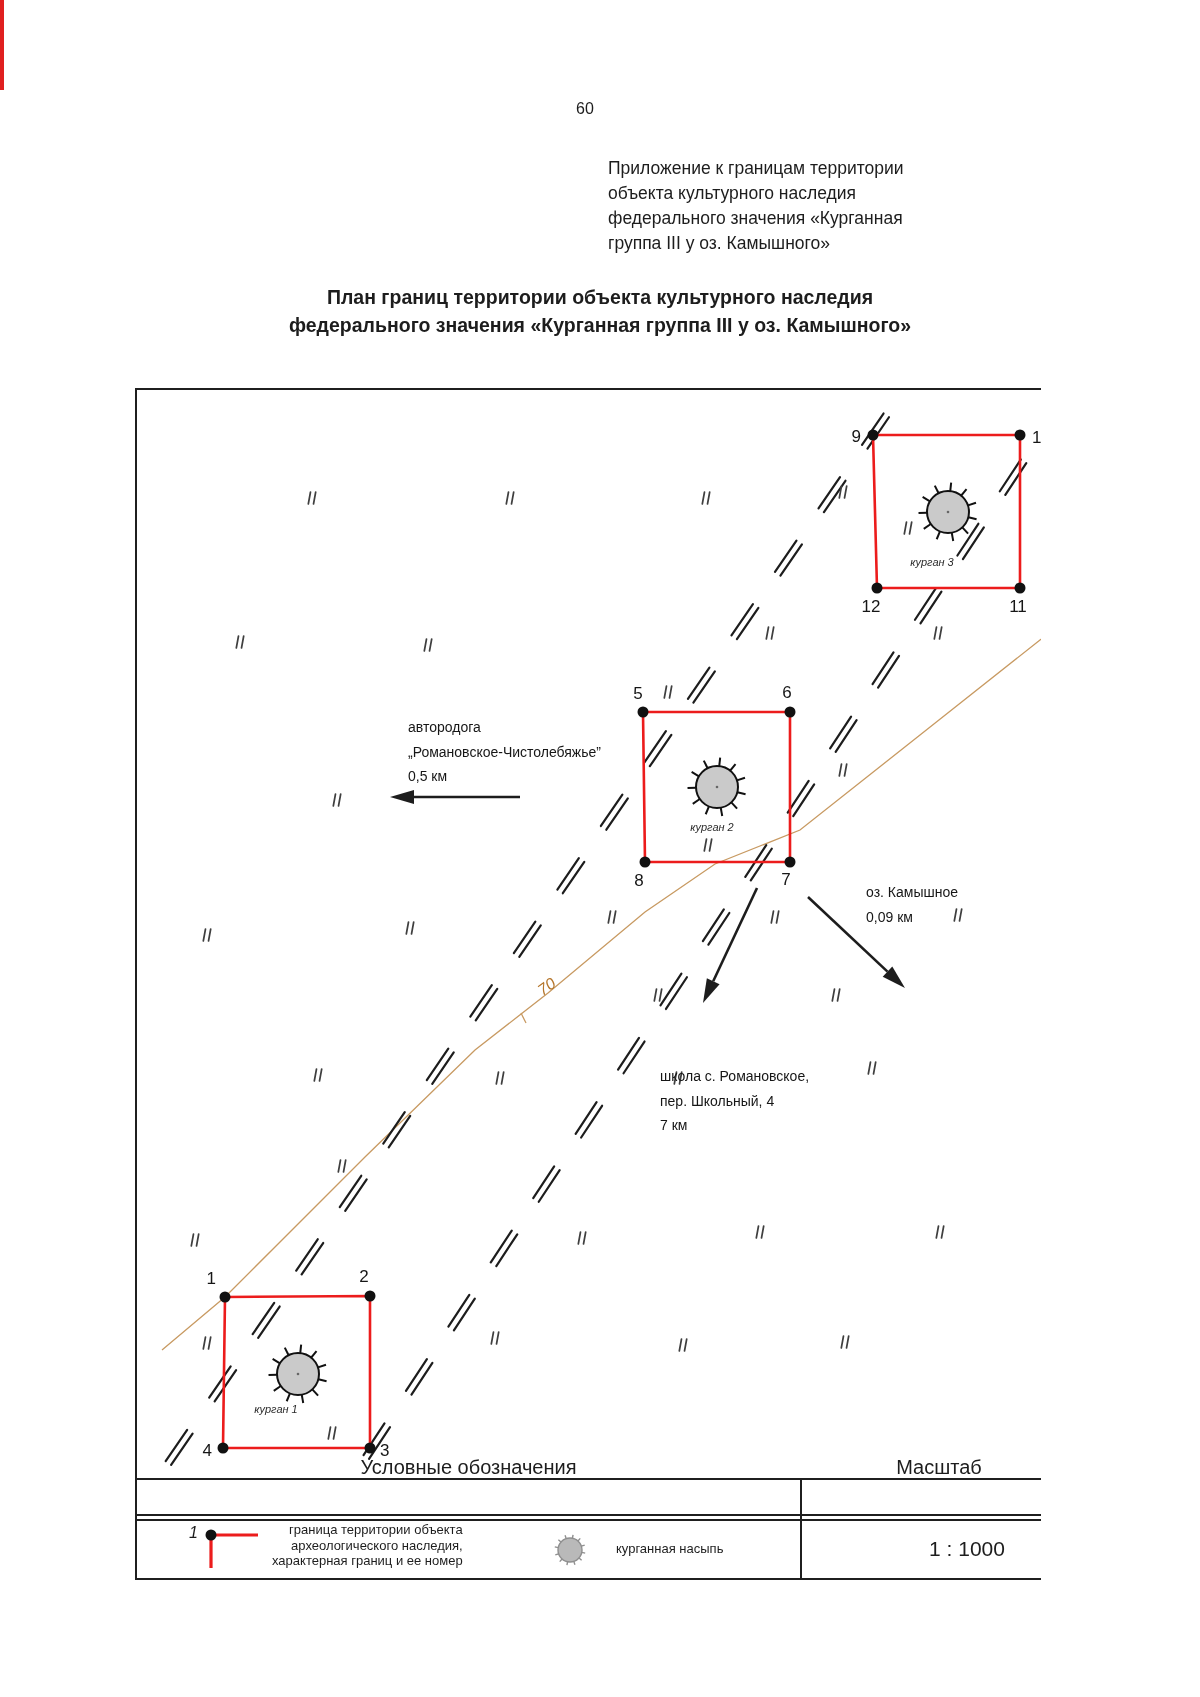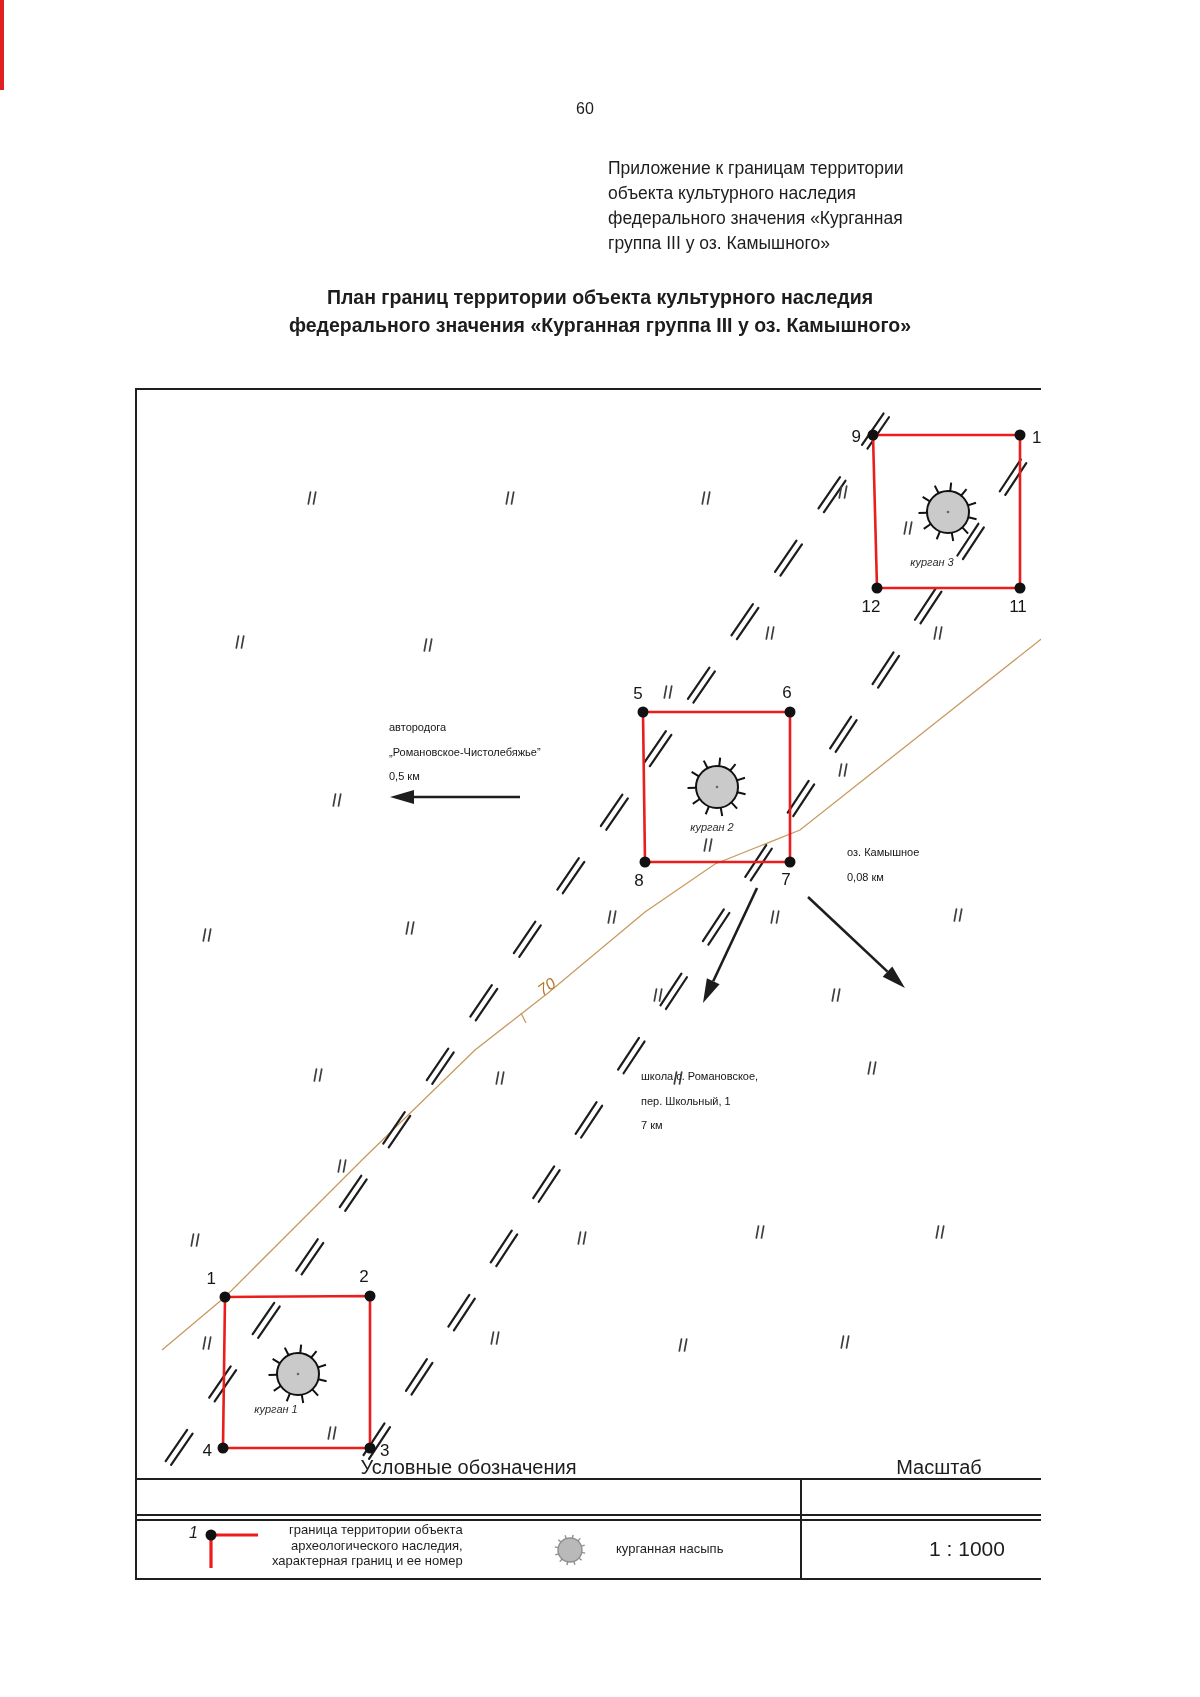--- a/index.html
+++ b/index.html
@@ -5,23 +5,23 @@
   html,body{margin:0;padding:0;background:#ffffff;}
   .page{position:relative;width:1041px;height:1697px;background:#ffffff;
         font-family:"Liberation Sans",sans-serif;color:#1d1d1d;overflow:hidden;}
   .abs{position:absolute;}
   .page-number{left:576px;top:100px;font-size:16px;}
   .appendix{left:608px;top:156px;width:430px;font-size:17.5px;line-height:25px;}
   .doc-title{left:0;top:284px;width:1200px;text-align:center;font-weight:bold;
              font-size:19.5px;line-height:27.5px;}
   .frame{left:135px;top:388px;width:943px;height:1192px;border:2px solid #1f1f1f;box-sizing:border-box;}
   .map-svg{left:135px;top:388px;width:943px;height:1090px;}
-  .map-label{font-size:11px;line-height:24.5px;color:#161616;}
+  .map-label{font-size:14px;line-height:24.5px;color:#161616;margin-left:19px;}
   .road-label{left:389px;top:715px;}
-  .lake-label{left:847px;top:840px;}
+  .lake-label{left:847px;top:880px;}
   .school-label{left:641px;top:1064px;}
   .contour-label{left:538px;top:978px;font-size:16px;transform:rotate(-35deg);font-style:italic;}
   .scan-artifact{left:0;top:0;width:4px;height:90px;background:#e02020;}
   .tline{background:#1f1f1f;}
   .legend-header{top:1456px;font-size:20px;text-align:center;}
   .legend-header.left{left:137px;width:663px;}
   .legend-header.right{left:802px;width:274px;}
   .legend-text{left:272px;top:1522px;font-size:13px;line-height:15.5px;text-align:right;}
   .legend-mound-text{left:600px;top:1541px;font-size:13px;margin-left:16px;}
   .legend-point-num{left:189px;top:1524px;font-size:16px;font-style:italic;}
@@ -267,25 +267,25 @@
       <text x="871" y="612" text-anchor="middle" font-size="17" fill="#161616" font-family="Liberation Sans, sans-serif">12</text>
     </svg>
 
   <div class="abs map-label road-label">
     <div>автородога</div>
     <div>„Романовское-Чистолебяжье”</div>
     <div>0,5 км</div>
   </div>
   <div class="abs map-label lake-label">
     <div>оз. Камышное</div>
-    <div>0,08 км</div>
+    <div>0,09 км</div>
   </div>
   <div class="abs map-label school-label">
     <div>школа с. Романовское,</div>
-    <div>пер. Школьный, 1</div>
+    <div>пер. Школьный, 4</div>
     <div>7 км</div>
   </div>
   <div class="abs contour-label" id="contourLabel" style="color: rgb(181, 118, 44);">70</div>
 
   <svg class="abs north-svg" viewBox="0 0 54 84">
     <polygon points="26,2 47,80 26,56 5,80" fill="#111111"></polygon>
     <text x="26.5" y="50" text-anchor="middle" font-size="16" font-weight="bold" fill="#ffffff" font-family="Liberation Sans, sans-serif">С</text>
   </svg>
 
   <div class="abs tline" style="left:137px;top:1478px;width:939px;height:2px;"></div>

